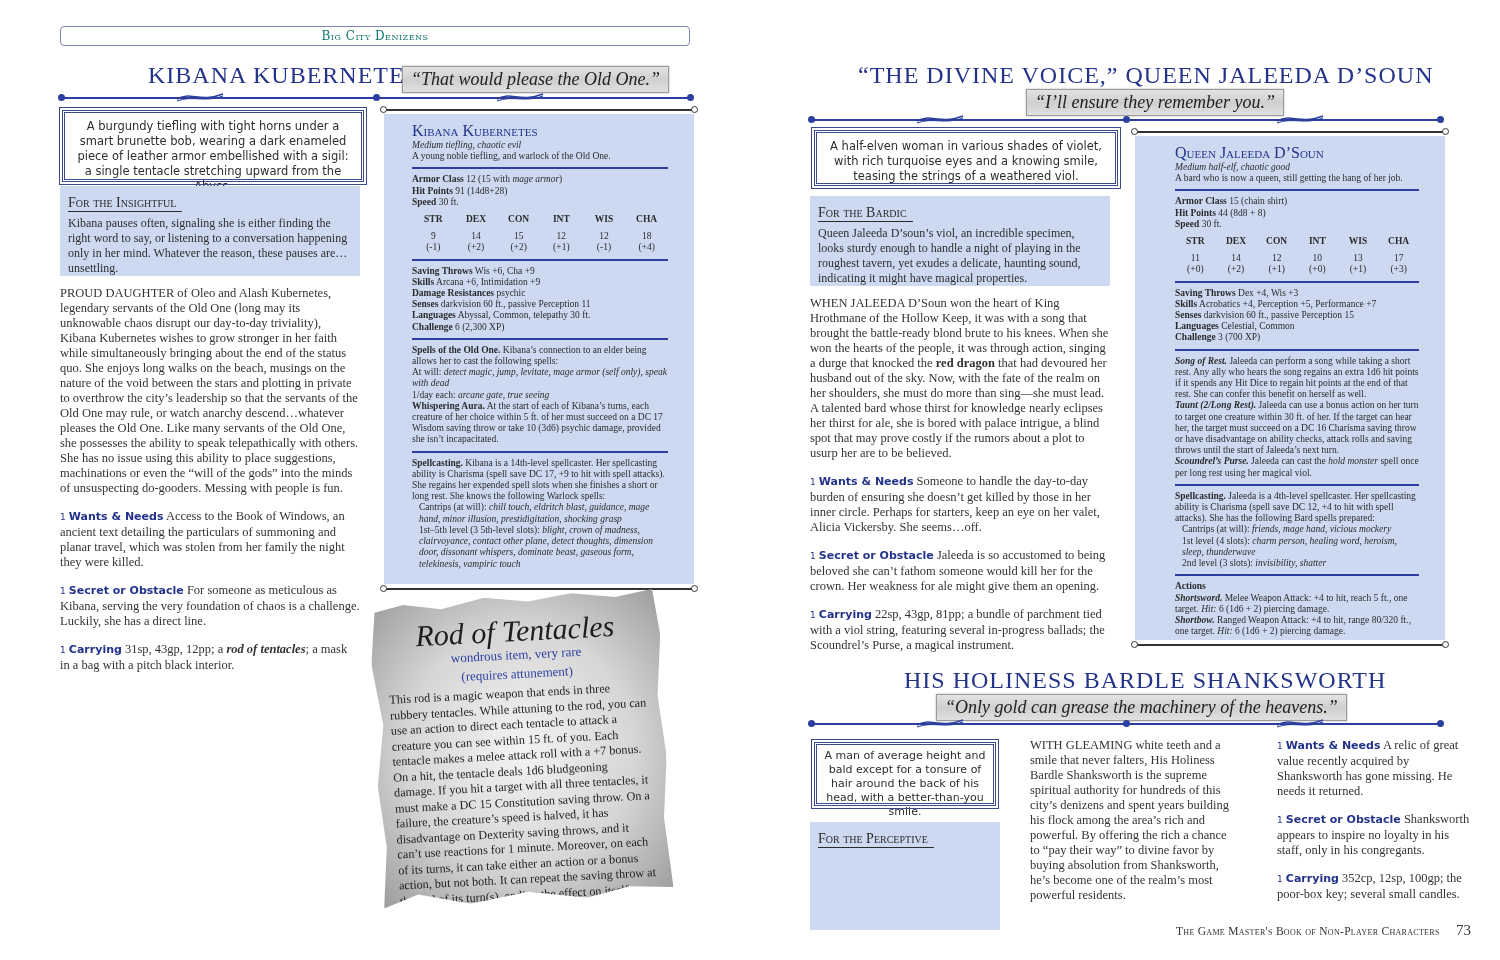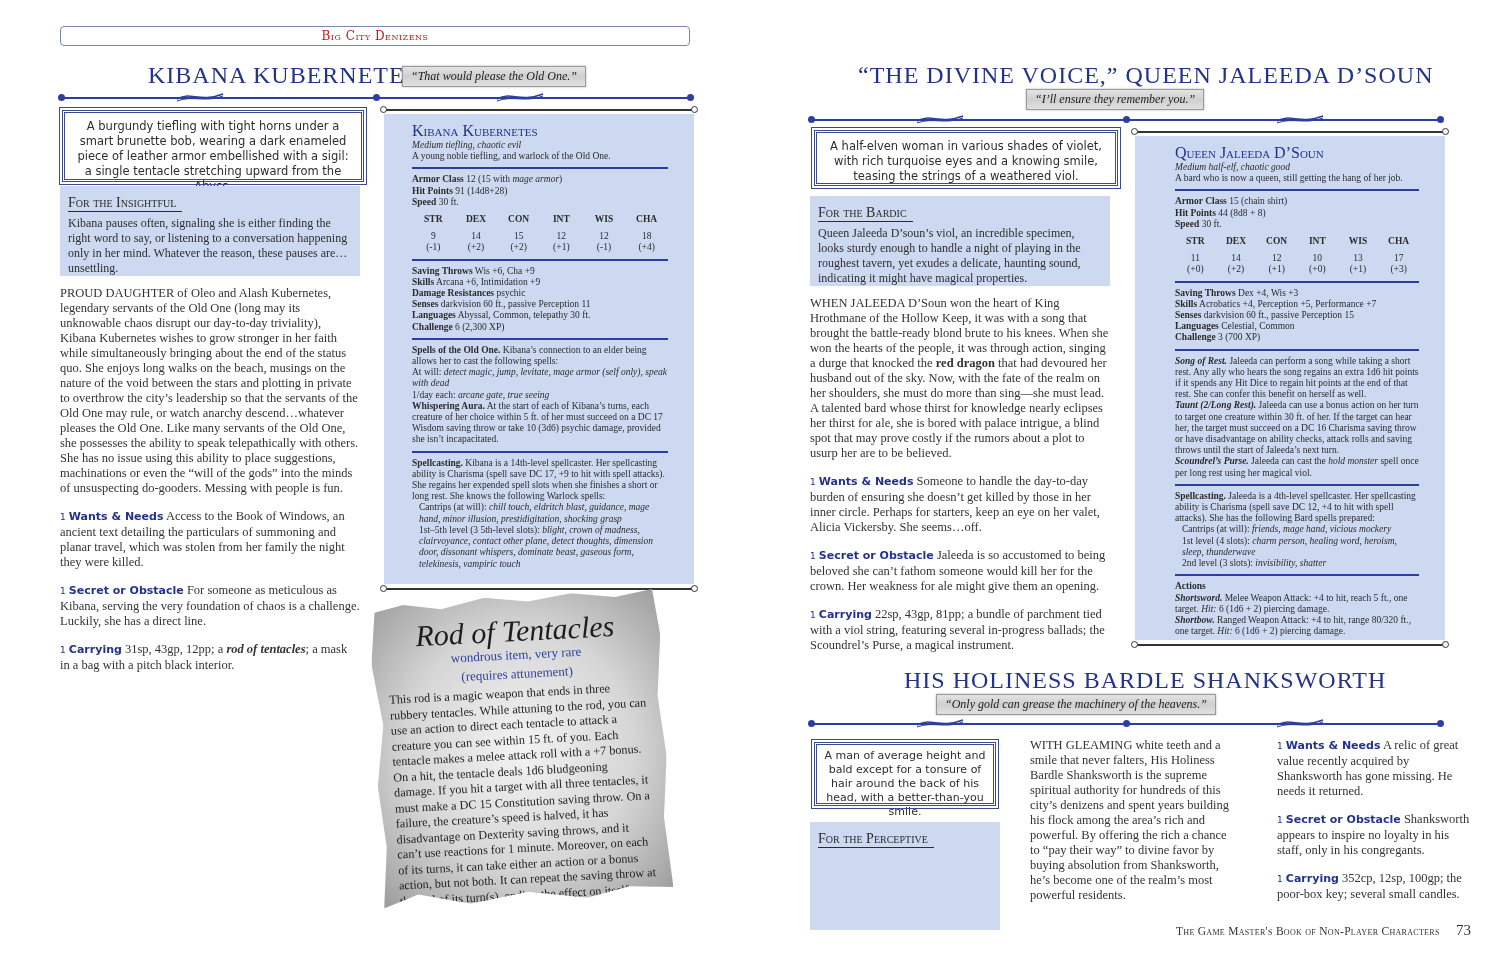--- a/index.html
+++ b/index.html
@@ -2,26 +2,26 @@
 <html><head>
 <meta charset="utf-8">
 <style>
   * { box-sizing: border-box; margin: 0; padding: 0; }
   html, body { width: 1500px; height: 960px; background: #fff; overflow: hidden; }
   body { position: relative; font-family: "DejaVu Serif", "Liberation Serif", serif; color: #2b2b2b; }
   .abs { position: absolute; }
 
   
   .running-header { left: 60px; top: 26px; width: 630px; height: 20px; border: 1.5px solid #7b86b5; border-radius: 4px;
-    display: flex; align-items: center; justify-content: center; font-variant: small-caps; font-size: 12px; letter-spacing: 0.5px; color: #b91c1c; }
+    display: flex; align-items: center; justify-content: center; font-variant: small-caps; font-size: 12px; letter-spacing: 0.5px; color: #0f766e; }
 
   
   .npc-title { font-family: "Liberation Serif", serif; color: #24338a; font-size: 24px; letter-spacing: 1px; white-space: nowrap; }
   .quote-banner { background: linear-gradient(180deg, #e3e3e3, #cfcfcf 50%, #e0e0e0); border: 1px solid #9a9a9a;
-    font-family: "Liberation Serif", serif; font-style: italic; font-size: 12px; color: #222; padding: 2px 8px; white-space: nowrap;
+    font-family: "Liberation Serif", serif; font-style: italic; font-size: 18px; color: #222; padding: 2px 8px; white-space: nowrap;
     box-shadow: 0 0 2px rgba(0,0,0,0.3); }
 
   
   .rule { height: 10px; }
   .rule .line { position: absolute; left: 0; right: 0; top: 4px; height: 2px; background: #2c3f9e; }
   .rule .dot { position: absolute; top: 1px; width: 7px; height: 7px; border-radius: 50%; background: #2c3f9e; }
   .rule .swirl { position: absolute; top: -2px; width: 50px; height: 12px; }
 
   
   .desc-frame { border: 3px double #3c4b8c; outline: 1px solid #3c4b8c; outline-offset: 2px; background: #fff;

